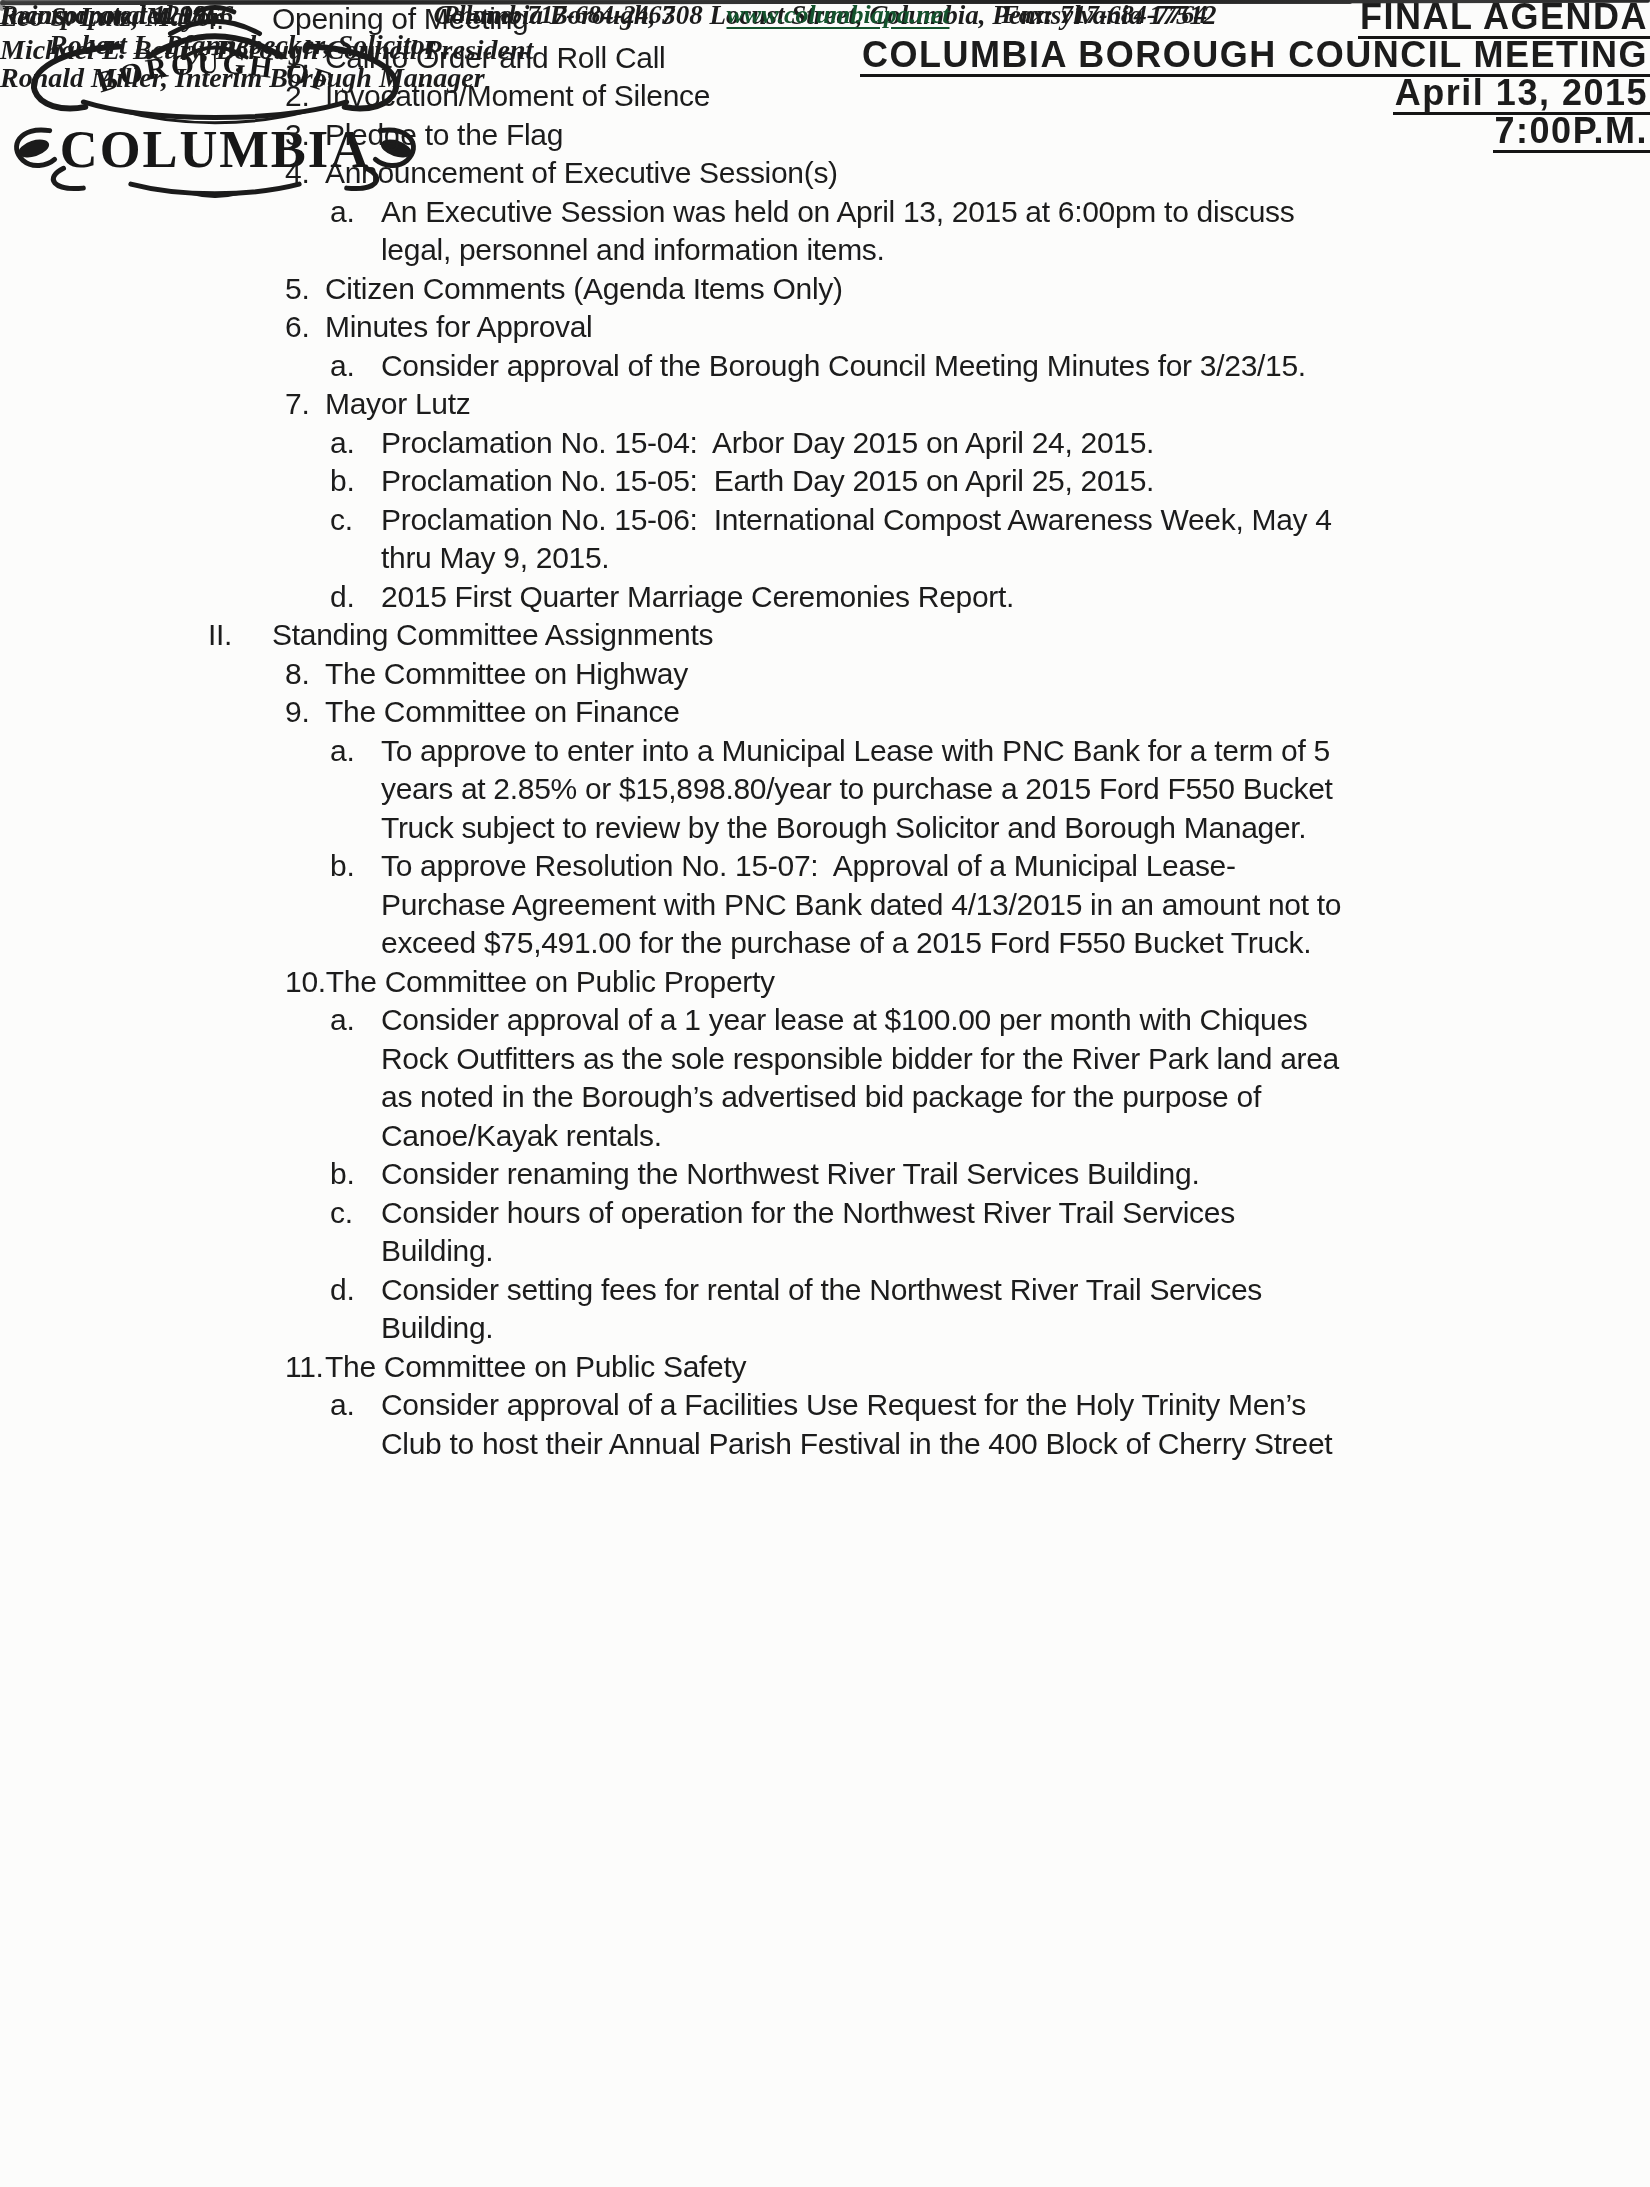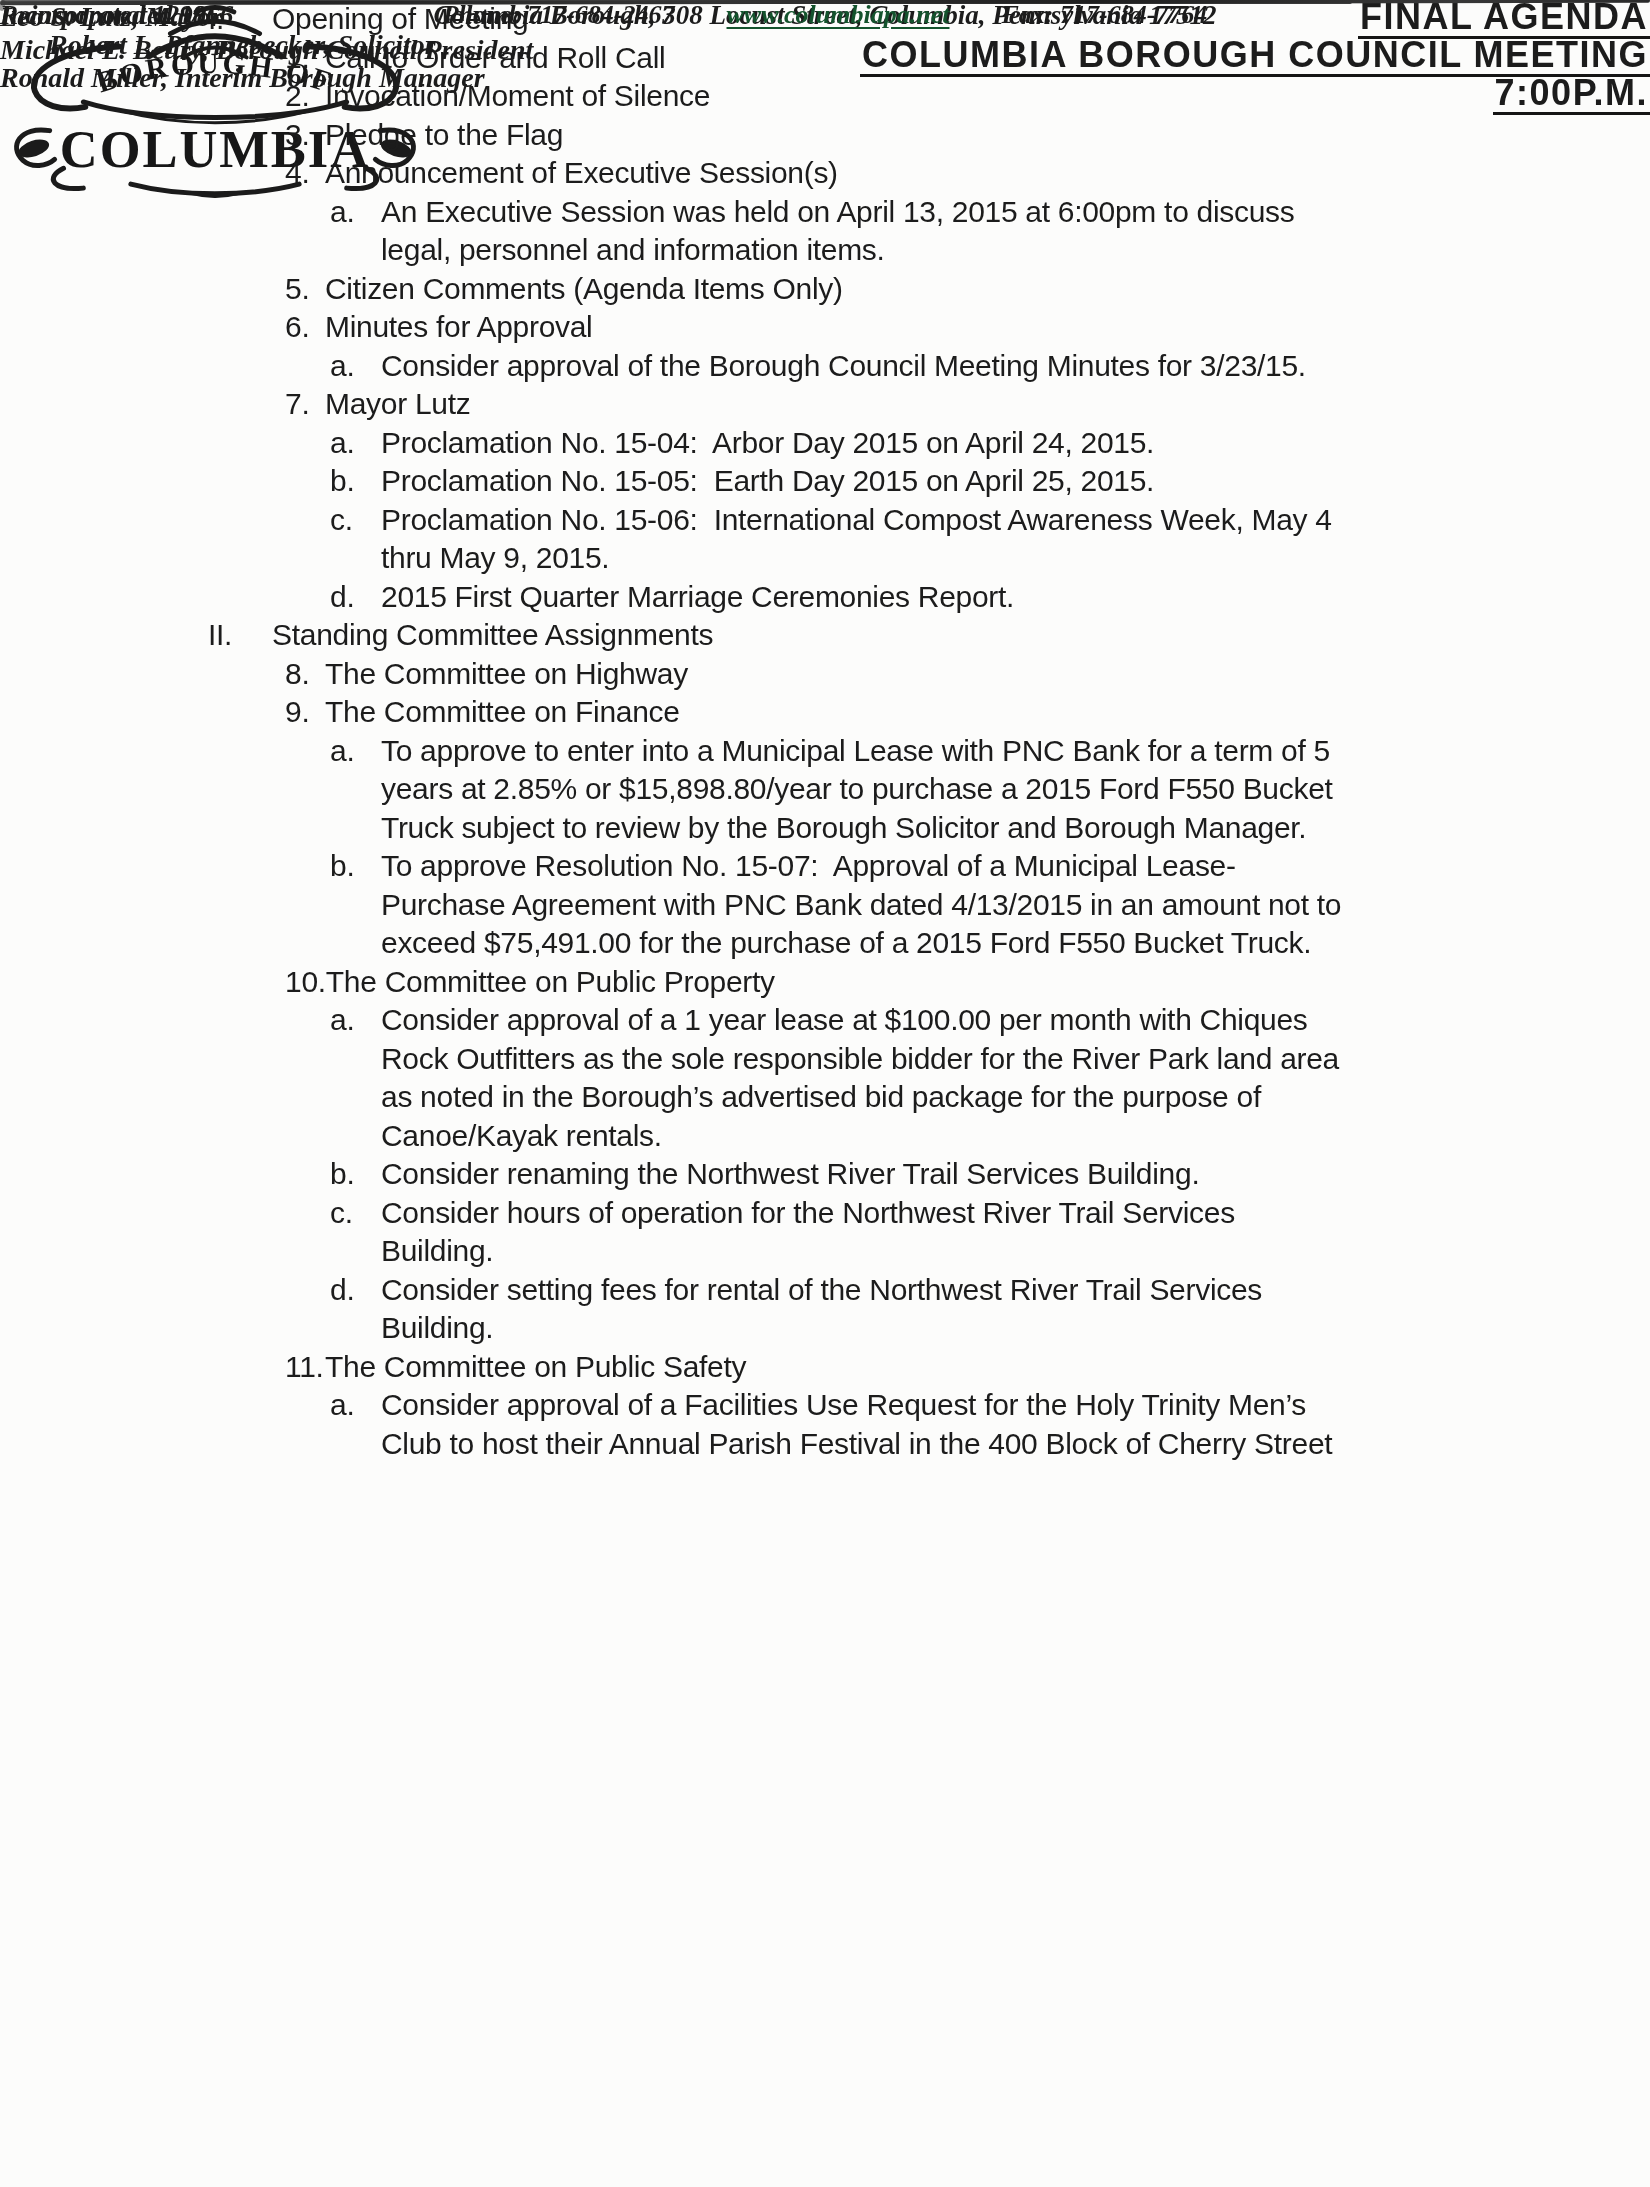--- a/index.html
+++ b/index.html
@@ -151,20 +151,21 @@
   <div class="officials officials-right">
     <div>Robert L. Pfannebecker, Solicitor</div>
     <div>Ronald Miller, Interim Borough Manager</div>
   </div>
 
   <div class="header-rule"></div>
 
   <div class="title-block">
     <div class="title-line"><span>FINAL AGENDA</span></div>
     <div class="title-line"><span>COLUMBIA BOROUGH COUNCIL MEETING</span></div>
+    <div class="title-line"><span>April 13, 2015</span></div>
     <div class="title-line"><span>7:00P.M.</span></div>
   </div>
 
   <div id="agenda">
       <div class="section-row">
         <span class="numeral">I.</span>
         <span class="heading">Opening of Meeting</span>
       </div>
       <div class="item-row">
         <span class="inum">1.</span>

